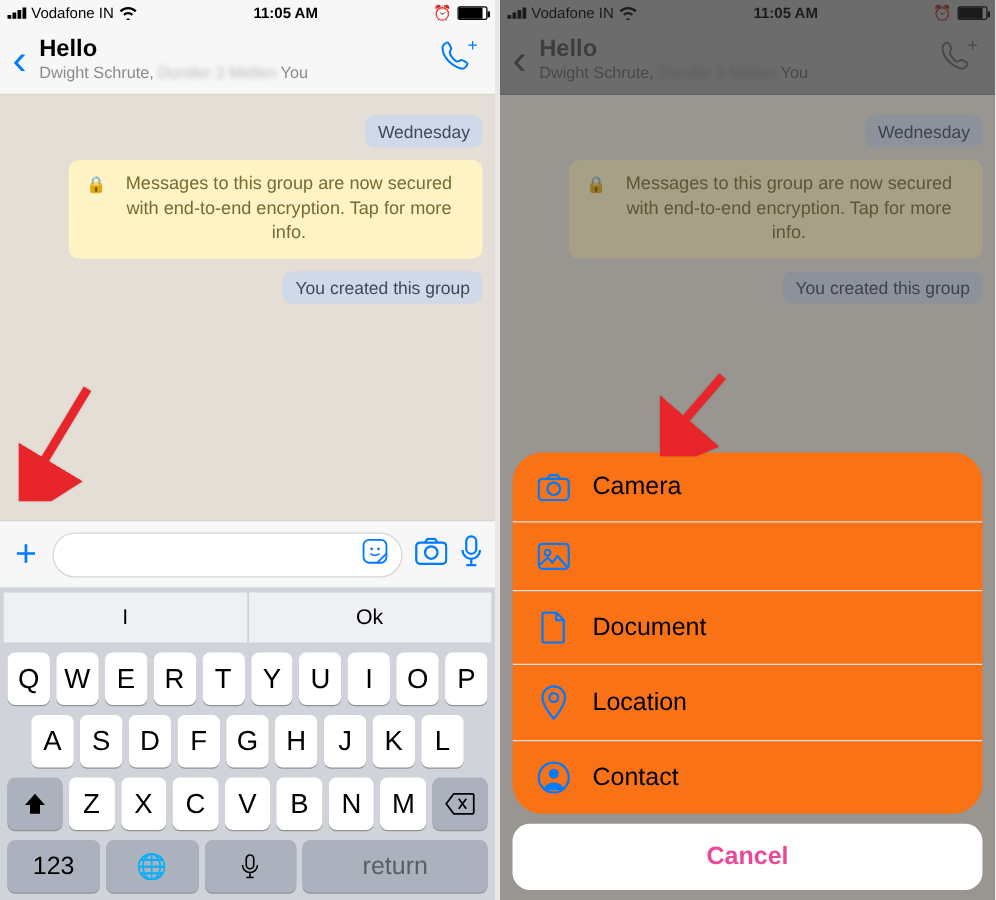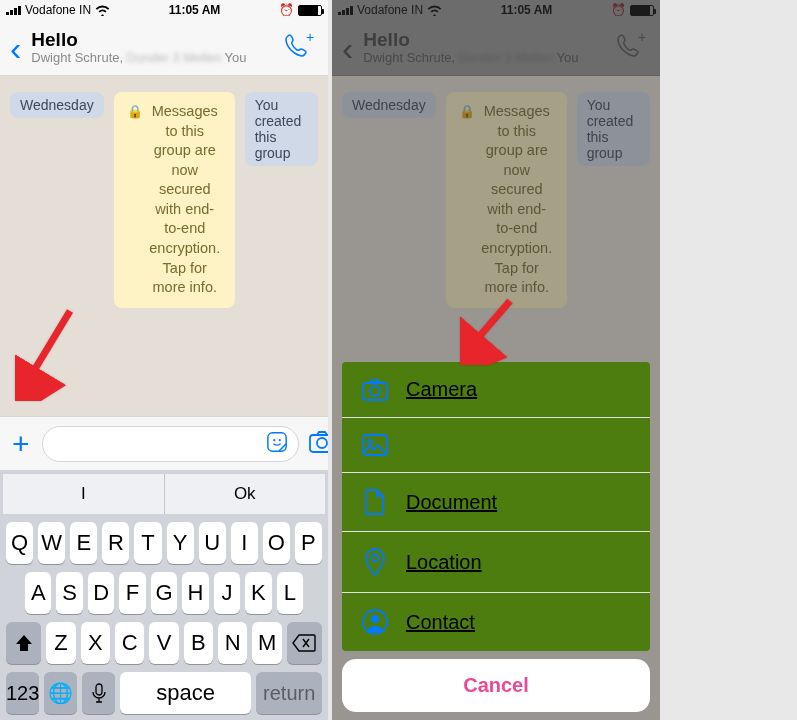--- a/index.html
+++ b/index.html
@@ -1,18 +1,18 @@
 <!DOCTYPE html>
 <html><head>
 <meta charset="utf-8">
 <style>
   * { box-sizing: border-box; margin: 0; padding: 0; font-family: -apple-system, "Helvetica Neue", Arial, sans-serif; }
   body { background:#e8e8e8; }
   .wrap { display:flex; width:797px; height:720px; gap:4px; }
-  .phone { width:328px; height:720px; background:#e5ded6; position:relative; overflow:hidden; display:flex; flex-direction:column; }
+  .phone { width:396px; height:720px; background:#e5ded6; position:relative; overflow:hidden; display:flex; flex-direction:column; }
   
   .status { height:20px; background:#f7f7f7; display:flex; align-items:center; justify-content:space-between; padding:0 6px; font-size:12px; }
   .st-left, .st-right { display:flex; align-items:center; gap:4px; }
   .sig { display:flex; align-items:flex-end; gap:1px; height:10px; }
   .sig span { width:3px; background:#000; display:inline-block; }
   .sig span:nth-child(1){height:3px;} .sig span:nth-child(2){height:5px;} .sig span:nth-child(3){height:7px;} .sig span:nth-child(4){height:9px;}
   .wifi svg{display:block;}
   .battery { width:24px; height:11px; border:1px solid #000; border-radius:2px; position:relative; }
   .battery::after{content:"";position:absolute;right:-3px;top:3px;width:2px;height:5px;background:#000;border-radius:0 1px 1px 0;}
   .battery .lvl{ background:#000; height:100%; width:85%;}
@@ -22,21 +22,21 @@
   .hinfo{ flex:1; display:flex; flex-direction:column; line-height:1.15;}
   .hinfo .title{ font-weight:700; font-size:19px; color:#000;}
   .hinfo .sub{ font-size:13px; color:#8a8a8e; display:flex; gap:3px; align-items:center;text-align:center;}
   .sub .blur{ filter:blur(2px); color:#bbb;}
   .call { color:#007aff; position:relative; padding:4px;}
   
   .chat { flex:1; position:relative; background:
     radial-gradient(circle at 40px 40px, rgba(0,0,0,0.02) 1px, transparent 1px),
     radial-gradient(circle at 120px 100px, rgba(0,0,0,0.02) 1px, transparent 1px),
     #e5ded6;
-    display:flex; flex-direction:row; align-items:flex-start; padding:16px 10px; gap:10px;
+    display:flex; flex-direction:column; align-items:flex-end; padding:16px 10px; gap:10px;
   }
   .pill{ background:#cfd9e7; color:#40475c; font-size:14px; padding:5px 10px; border-radius:8px;}
   .notice { background:#fdf3c5; color:#7a6a30; font-size:14.5px; padding:10px 14px; border-radius:8px; width:88%; text-align:center; line-height:1.35; display:flex; align-items:flex-start; justify-content:center; gap:5px;}
   .notice .lock{font-size:13px; line-height:1.5;}
   
   .inputbar{ background:#f7f7f7; height:54px; display:flex; align-items:center; padding:0 10px; gap:10px; border-top:1px solid #d9d5cf;}
   .plus{ color:#007aff; font-size:30px; font-weight:300; padding:0 2px;}
   .txtwrap{ flex:1; background:#fff; border:1px solid #d5d5d8; border-radius:18px; height:36px; display:flex; align-items:center; padding:0 10px; gap:6px;}
   .txtwrap input{ border:none; outline:none; flex:1; font-size:16px; color:#007aff;}
   .sticker, .cam, .mic{ color:#007aff; }
@@ -50,21 +50,21 @@
   .key.fn{ background:#acb2bd; font-size:20px;}
   .key.space{ flex:4;}
   .key.shift, .key.bksp{ flex:1.2; background:#acb2bd;}
   .row2{ padding:0 22px;}
   
   .arrow{ position:absolute; pointer-events:none;}
   .arrow svg{ filter: drop-shadow(0 0 1px rgba(0,0,0,0.2));}
   
   .dim{ position:absolute; inset:0; background:rgba(60,60,60,0.45);}
   .sheet{ position:absolute; left:10px; right:10px; bottom:8px; display:flex; flex-direction:column; gap:8px;}
-  .sheetbox{ background:#4d7c0f; border-radius:4px; overflow:hidden;text-decoration:underline;}
+  .sheetbox{ background:#f97316; border-radius:24px; overflow:hidden;}
   .sitem{ display:flex; align-items:center; gap:18px; padding:16px 20px; font-size:20px; color:#000; border-bottom:1px solid #e1e1e4;}
   .sitem:last-child{ border-bottom:none;}
   .sitem .ic{ width:26px; display:flex; align-items:center; justify-content:center; color:#007aff;}
   .cancelbtn{ background:#fff; border-radius:14px; text-align:center; padding:15px 0; font-size:20px; color:#ec4899; font-weight:600;}
   
   .phone.right .status, .phone.right .hdr{ filter:brightness(0.6);}
   .phone.right .hinfo .title, .phone.right .back, .phone.right .call{ color:#6b6b6e;}
 </style>
 </head>
 <body>
@@ -213,21 +213,20 @@
     </div>
     <div class="krow">
       <div class="key fn">123</div>
       <div class="key fn">🌐</div>
       <div class="key fn">
         <svg width="14" height="20" viewBox="0 0 14 20">
               <rect x="4" y="1" width="6" height="11" rx="3" fill="none" stroke="#000" stroke-width="1.3"></rect>
               <path d="M1 9 a6 6 0 0012 0 M7 15 v4 M4 19 h6" fill="none" stroke="#000" stroke-width="1.3"></path>
             </svg>
       </div>
-      <div class="key space">space</div>
       <div class="key fn" style="flex:2;color:#5a5d63;">return</div>
     </div>
   </div>
 </div>
 
 <div class="phone right">
   <div class="status">
     <div class="st-left">
       <div class="sig">
             <span></span>

